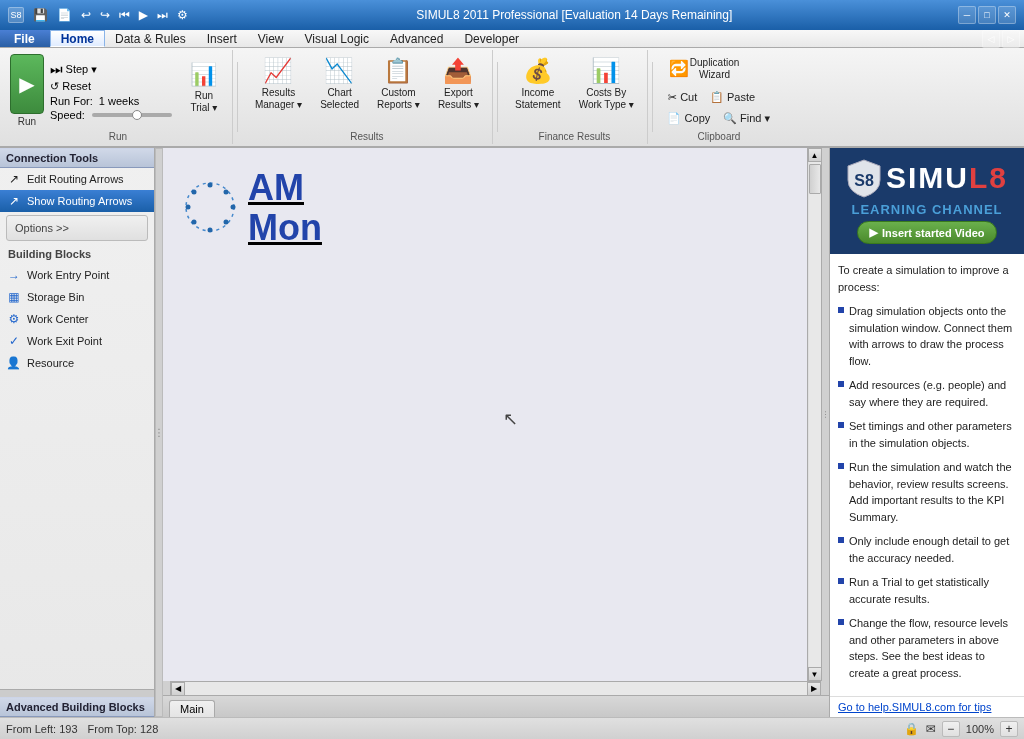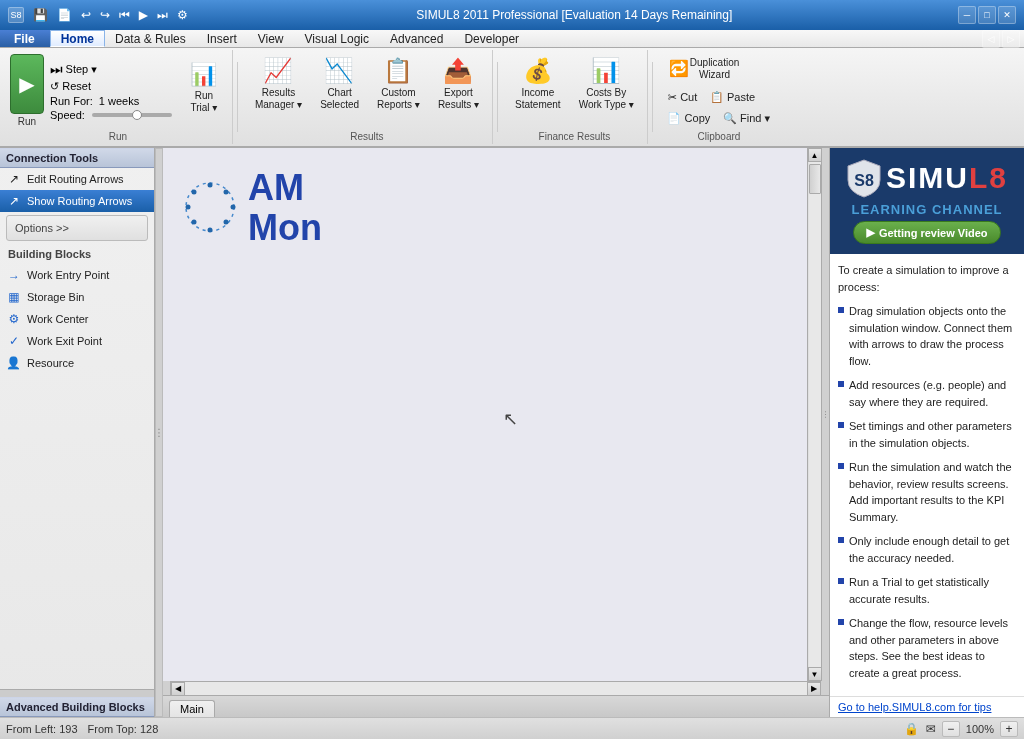--- a/index.html
+++ b/index.html
@@ -601,21 +601,21 @@
     <div class="resize-h">
       <span style="color:#888;font-size:10px;">⋮</span>
     </div>
 
     <div class="center-column">
       <div class="canvas-row">
         <div class="main-area" style="position:relative;">
 
           <div style="position:absolute;top:0;left:0;right:0;bottom:0;background:#e8e8f0;"></div>
 
-          <div style="position:absolute;top:20px;left:20px;display:flex;align-items:center;gap:10px;">
+          <div style="position:absolute;top:20px;left:20px;display:flex;align-items:center;gap:10px;text-decoration:underline;">
 
             <div style="width:55px;height:55px;position:relative;">
               <svg width="55" height="55">
                 <circle cx="27" cy="27" r="24" fill="none" stroke="#4488cc" stroke-width="1.5" stroke-dasharray="3 4"></circle>
                 <circle cx="27" cy="5" r="2.5" fill="#2266aa"></circle>
                 <circle cx="43" cy="12" r="2.5" fill="#2266aa"></circle>
                 <circle cx="50" cy="27" r="2.5" fill="#2266aa"></circle>
                 <circle cx="43" cy="42" r="2.5" fill="#2266aa"></circle>
                 <circle cx="27" cy="50" r="2.5" fill="#2266aa"></circle>
                 <circle cx="11" cy="42" r="2.5" fill="#2266aa"></circle>
@@ -674,21 +674,21 @@
           </svg>
           <div style="display:flex;flex-direction:column;">
             <span style="font-size:30px;font-weight:bold;color:white;letter-spacing:2px;font-family:Arial;">
               <span style="color:white;">SIMU</span><span style="color:#e04040;">L8</span>
             </span>
           </div>
         </div>
         <div class="learning-channel">LEARNING CHANNEL</div>
         <div class="getting-started-btn">
           <span>▶</span>
-          <span>Getting review Video</span>
+          <span>Insert started Video</span>
         </div>
       </div>
 
       <div class="tips-content">
         <div style="margin-bottom:8px;font-size:11px;">To create a simulation to improve a process:</div>
 
         <div class="tip-item">
           <div class="tip-bullet"></div>
           <span>Drag simulation objects onto the simulation window. Connect them with arrows to draw the process flow.</span>
         </div>

